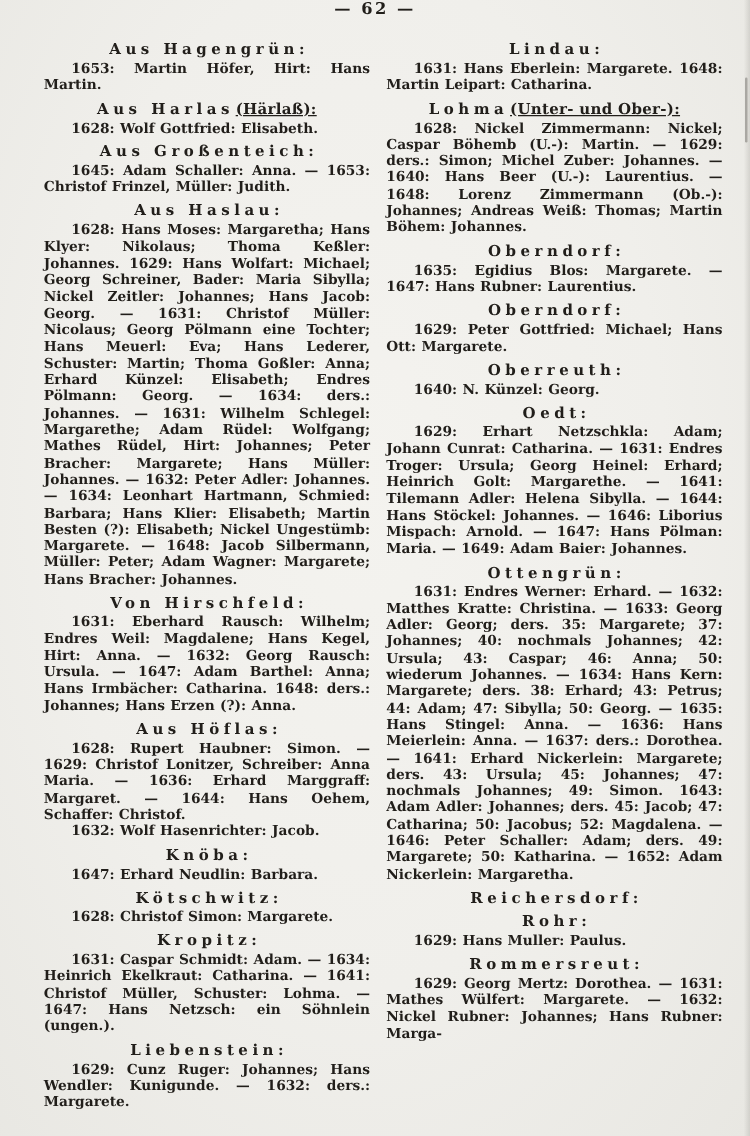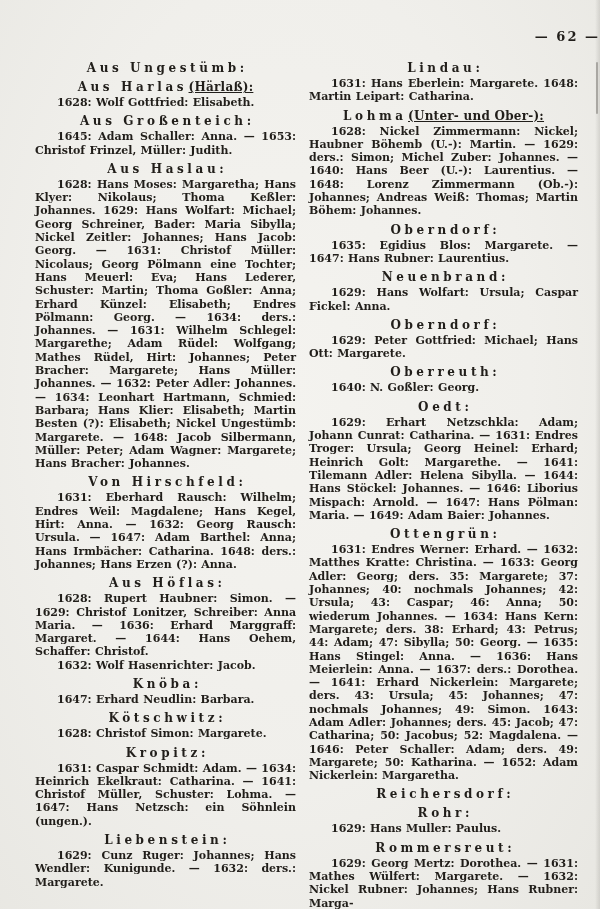--- a/index.html
+++ b/index.html
@@ -10,22 +10,21 @@
   }
   .page {
     position: relative;
     width: 600px; height: 909px;
     background:
       radial-gradient(ellipse at 48% 42%, #f4f3ef 0%, #f0efeb 55%, #e8e7e2 100%);
     color: #211e1a;
     box-sizing: border-box;
   }
   .page-number {
-    padding-top: 29px;
-    text-align: right;
+    text-align: center;
     font-size: 13px;
     font-weight: bold;
     letter-spacing: 2px;
   }
   .columns {
     display: flex;
     gap: 13px;
     padding: 12px 22px 0 35px;
     box-sizing: border-box;
   }
@@ -68,21 +67,22 @@
 </head>
 <body>
 
 <div class="page">
   <div class="page-number">— 62 —</div>
 
   <div class="columns">
 
     <div class="col col-left">
       <div class="sec">
-        <h3 class="sec-head"><span class="sp">Aus Ungestümb:</span><span class="nt"></span></h3>
+        <h3 class="sec-head"><span class="sp">Aus Hagengrün:</span><span class="nt"></span></h3>
+        <p class="entry">1653: Martin Höfer, Hirt: Hans Martin.</p>
       </div>
       <div class="sec">
         <h3 class="sec-head"><span class="sp">Aus Harlas</span><span class="nt">(Härlaß):</span></h3>
         <p class="entry">1628: Wolf Gottfried: Elisabeth.</p>
       </div>
       <div class="sec">
         <h3 class="sec-head"><span class="sp">Aus Großenteich:</span><span class="nt"></span></h3>
         <p class="entry">1645: Adam Schaller: Anna. — 1653: Christof Frinzel, Müller: Judith.</p>
       </div>
       <div class="sec">
@@ -118,37 +118,33 @@
       </div>
     </div>
 
     <div class="col col-right">
       <div class="sec">
         <h3 class="sec-head"><span class="sp">Lindau:</span><span class="nt"></span></h3>
         <p class="entry">1631: Hans Eberlein: Margarete. 1648: Martin Leipart: Catharina.</p>
       </div>
       <div class="sec">
         <h3 class="sec-head"><span class="sp">Lohma</span><span class="nt">(Unter- und Ober-):</span></h3>
-        <p class="entry">1628: Nickel Zimmermann: Nickel; Haubner Böhemb (U.-): Martin. — 1629: ders.: Simon; Michel Zuber: Johannes. — 1640: Hans Beer (U.-): Laurentius. — 1648: Lorenz Zimmermann (Ob.-): Johannes; Andreas Weiß: Thomas; Martin Böhem: Johannes.</p>
+        <p class="entry">1628: Nickel Zimmermann: Nickel; Caspar Böhemb (U.-): Martin. — 1629: ders.: Simon; Michel Zuber: Johannes. — 1640: Hans Beer (U.-): Laurentius. — 1648: Lorenz Zimmermann (Ob.-): Johannes; Andreas Weiß: Thomas; Martin Böhem: Johannes.</p>
       </div>
       <div class="sec">
         <h3 class="sec-head"><span class="sp">Oberndorf:</span><span class="nt"></span></h3>
         <p class="entry">1635: Egidius Blos: Margarete. — 1647: Hans Rubner: Laurentius.</p>
-      </div>
-      <div class="sec">
-        <h3 class="sec-head"><span class="sp">Neuenbrand:</span><span class="nt"></span></h3>
-        <p class="entry">1629: Hans Wolfart: Ursula; Caspar Fickel: Anna.</p>
       </div>
       <div class="sec">
         <h3 class="sec-head"><span class="sp">Oberndorf:</span><span class="nt"></span></h3>
         <p class="entry">1629: Peter Gottfried: Michael; Hans Ott: Margarete.</p>
       </div>
       <div class="sec">
         <h3 class="sec-head"><span class="sp">Oberreuth:</span><span class="nt"></span></h3>
-        <p class="entry">1640: N. Goßler: Georg.</p>
+        <p class="entry">1640: N. Künzel: Georg.</p>
       </div>
       <div class="sec">
         <h3 class="sec-head"><span class="sp">Oedt:</span><span class="nt"></span></h3>
         <p class="entry">1629: Erhart Netzschkla: Adam; Johann Cunrat: Catharina. — 1631: Endres Troger: Ursula; Georg Heinel: Erhard; Heinrich Golt: Margarethe. — 1641: Tilemann Adler: Helena Sibylla. — 1644: Hans Stöckel: Johannes. — 1646: Liborius Mispach: Arnold. — 1647: Hans Pölman: Maria. — 1649: Adam Baier: Johannes.</p>
       </div>
       <div class="sec">
         <h3 class="sec-head"><span class="sp">Ottengrün:</span><span class="nt"></span></h3>
         <p class="entry">1631: Endres Werner: Erhard. — 1632: Matthes Kratte: Christina. — 1633: Georg Adler: Georg; ders. 35: Margarete; 37: Johannes; 40: nochmals Johannes; 42: Ursula; 43: Caspar; 46: Anna; 50: wiederum Johannes. — 1634: Hans Kern: Margarete; ders. 38: Erhard; 43: Petrus; 44: Adam; 47: Sibylla; 50: Georg. — 1635: Hans Stingel: Anna. — 1636: Hans Meierlein: Anna. — 1637: ders.: Dorothea. — 1641: Erhard Nickerlein: Margarete; ders. 43: Ursula; 45: Johannes; 47: nochmals Johannes; 49: Simon. 1643: Adam Adler: Johannes; ders. 45: Jacob; 47: Catharina; 50: Jacobus; 52: Magdalena. — 1646: Peter Schaller: Adam; ders. 49: Margarete; 50: Katharina. — 1652: Adam Nickerlein: Margaretha.</p>
       </div>
       <div class="sec">

